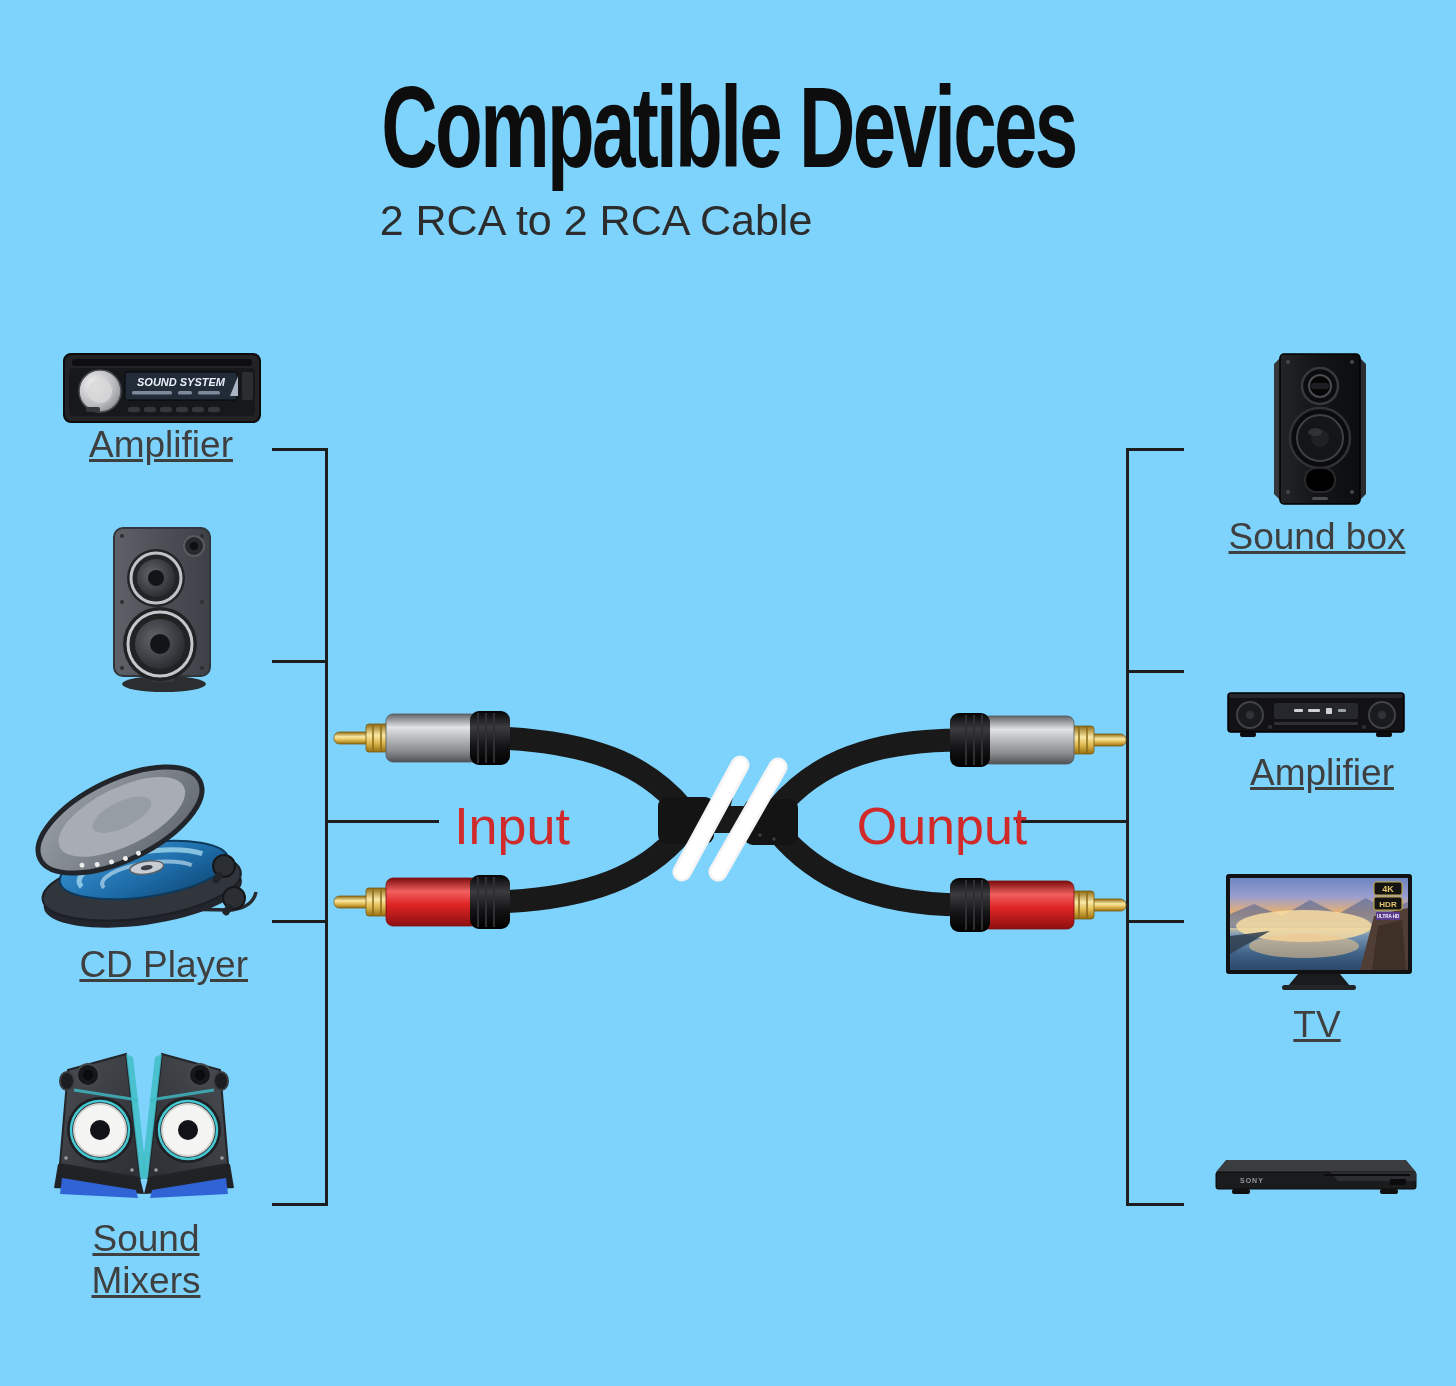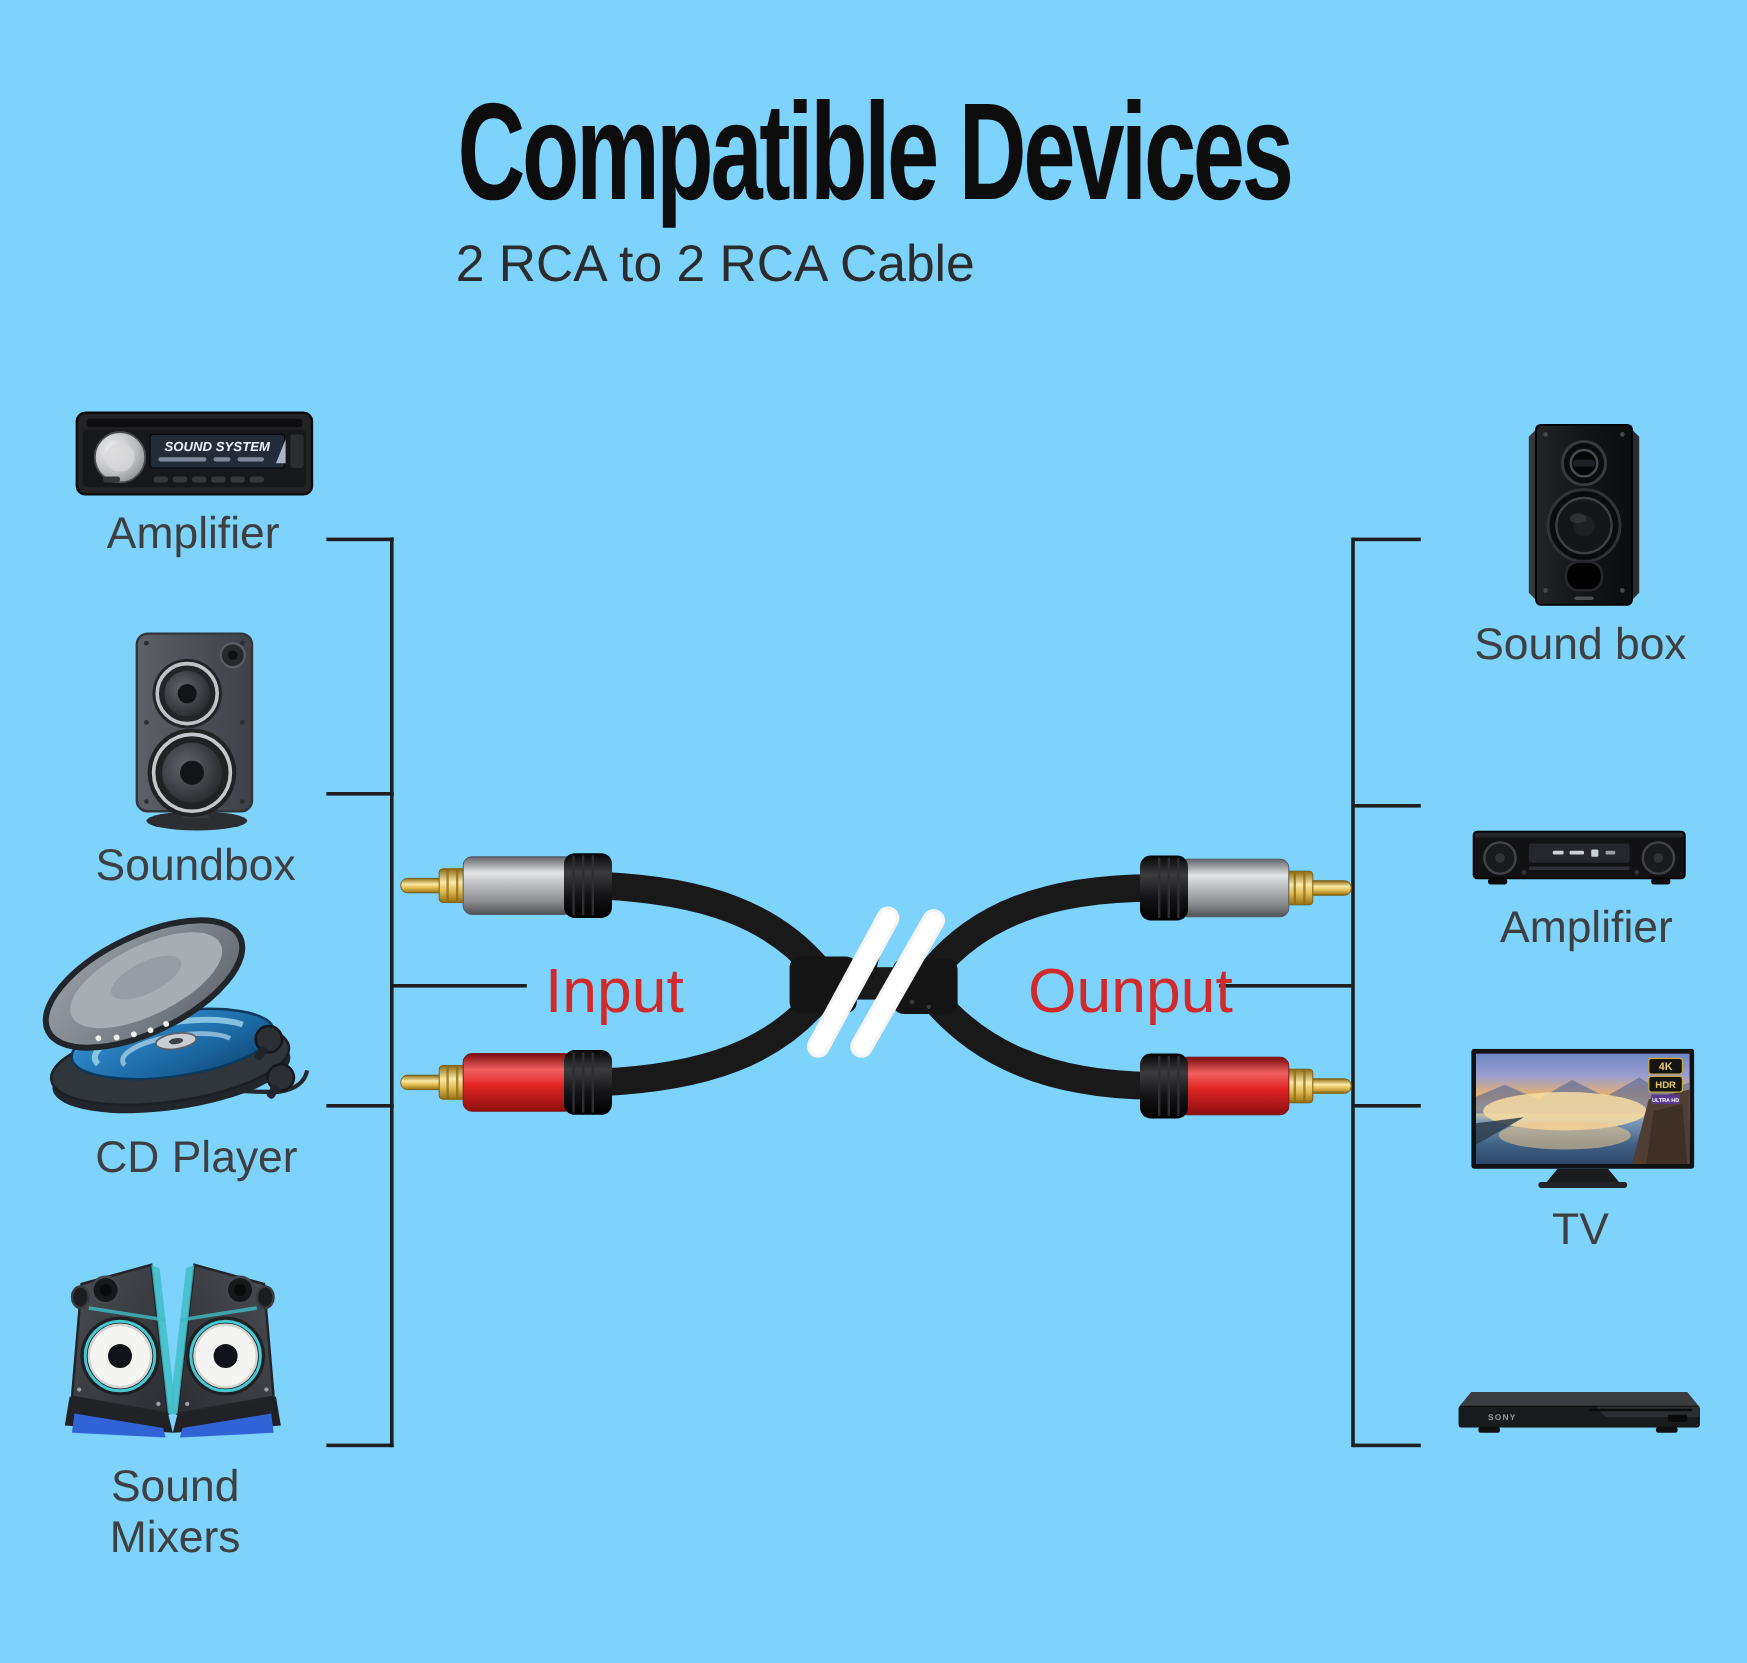--- a/index.html
+++ b/index.html
@@ -12,21 +12,21 @@
     font-size:115px;font-weight:bold;color:#0d0d0d;line-height:1.0;
   }
   .title span{display:inline-block;transform:scaleX(0.68);transform-origin:center;letter-spacing:-4px;}
   .subtitle{
     position:absolute;top:196px;left:0;width:1192px;text-align:center;
     font-size:43px;font-weight:400;color:#2c2c2c;
   }
   .line{position:absolute;background:#1e1e1e;}
   .device-label{
     position:absolute;width:220px;text-align:center;
-    font-size:37px;color:#3f3f3f;
+    font-size:37px;color:#3f3f3f;text-decoration:underline;
   }
   .io-label{
     position:absolute;width:180px;text-align:center;
     font-size:52px;color:#d02a2a;
   }
   .devimg{position:absolute;}
   svg{display:block;}
 </style>
 </head>
 <body>
@@ -124,21 +124,21 @@
       <use href="#rca-gray" transform="translate(0,50)"></use>
       <use href="#rca-red" transform="translate(0,214)"></use>
       <use href="#rca-gray" transform="translate(800,52) scale(-1,1)"></use>
       <use href="#rca-red" transform="translate(800,217) scale(-1,1)"></use>
     </svg>
   </div>
 
   <div class="io-label" style="left:422px;top:796px;">Input</div>
   <div class="io-label" style="left:852px;top:796px;">Ounput</div>
 
-  <div class="devimg" style="left:62px;top:340px;">
+  <div class="devimg" style="left:62px;top:350px;">
     <svg width="200" height="78" viewBox="0 0 200 78">
       <defs>
         <radialGradient id="knobGrad" cx="0.35" cy="0.35" r="0.9">
           <stop offset="0" stop-color="#f2f2f3"></stop>
             <stop offset="0.55" stop-color="#b9babd"></stop>
             <stop offset="1" stop-color="#6f7074"></stop>
         </radialGradient>
       </defs>
       <rect x="2" y="4" width="196" height="68" rx="7" fill="#232325" stroke="#0c0c0c" stroke-width="2"></rect>
       <rect x="10" y="9" width="180" height="7" rx="3" fill="#0e0e10"></rect>
@@ -191,21 +191,20 @@
       <circle cx="50" cy="52" r="29" fill="#222427"></circle>
       <circle cx="50" cy="52" r="25" fill="none" stroke="#bfc2c6" stroke-width="3"></circle>
       <circle cx="50" cy="52" r="19" fill="url(#coneGrad)"></circle>
       <circle cx="50" cy="52" r="8" fill="#131417"></circle>
       <circle cx="54" cy="118" r="37" fill="#202224"></circle>
       <circle cx="54" cy="118" r="32" fill="none" stroke="#c4c7cb" stroke-width="3"></circle>
       <circle cx="54" cy="118" r="25" fill="url(#coneGrad)"></circle>
       <circle cx="54" cy="118" r="10" fill="#131417"></circle>
     </svg>
   </div>
-  <div class="device-label" style="left:53px;top:700px;">Soundbox</div>
 
   <div class="devimg" style="left:28px;top:758px;">
     <svg width="232" height="188" viewBox="0 0 232 188">
       <defs>
         <linearGradient id="discGrad" x1="0" y1="0" x2="1" y2="1">
           <stop offset="0" stop-color="#3a97d6"></stop>
             <stop offset="0.6" stop-color="#1c6aa6"></stop>
             <stop offset="1" stop-color="#0e4570"></stop>
         </linearGradient>
         <linearGradient id="lidGrad" x1="0" y1="0" x2="1" y2="1">

